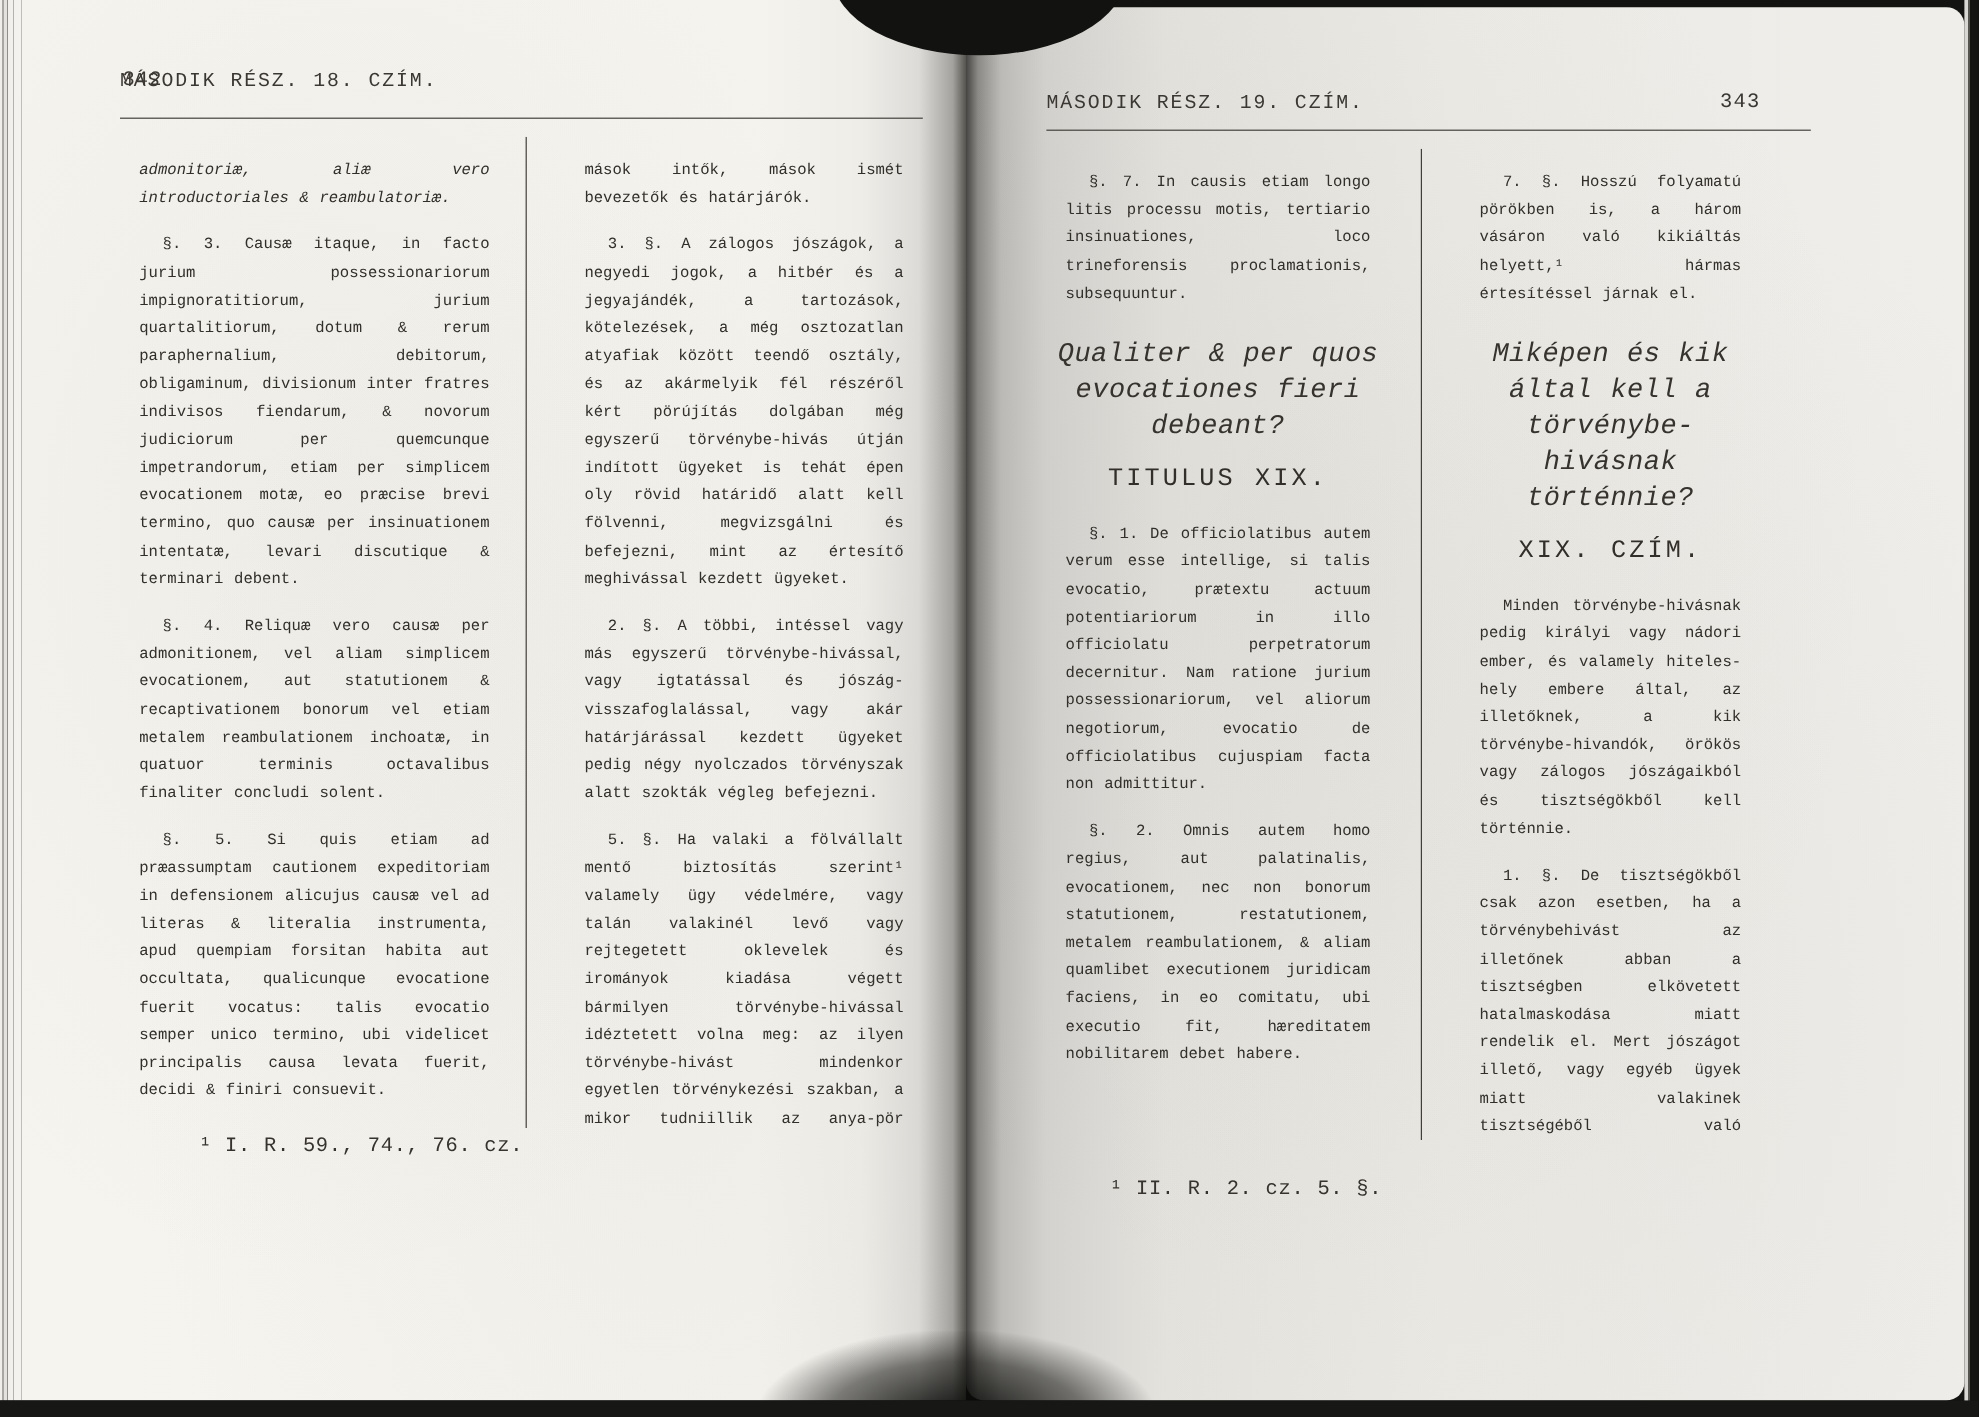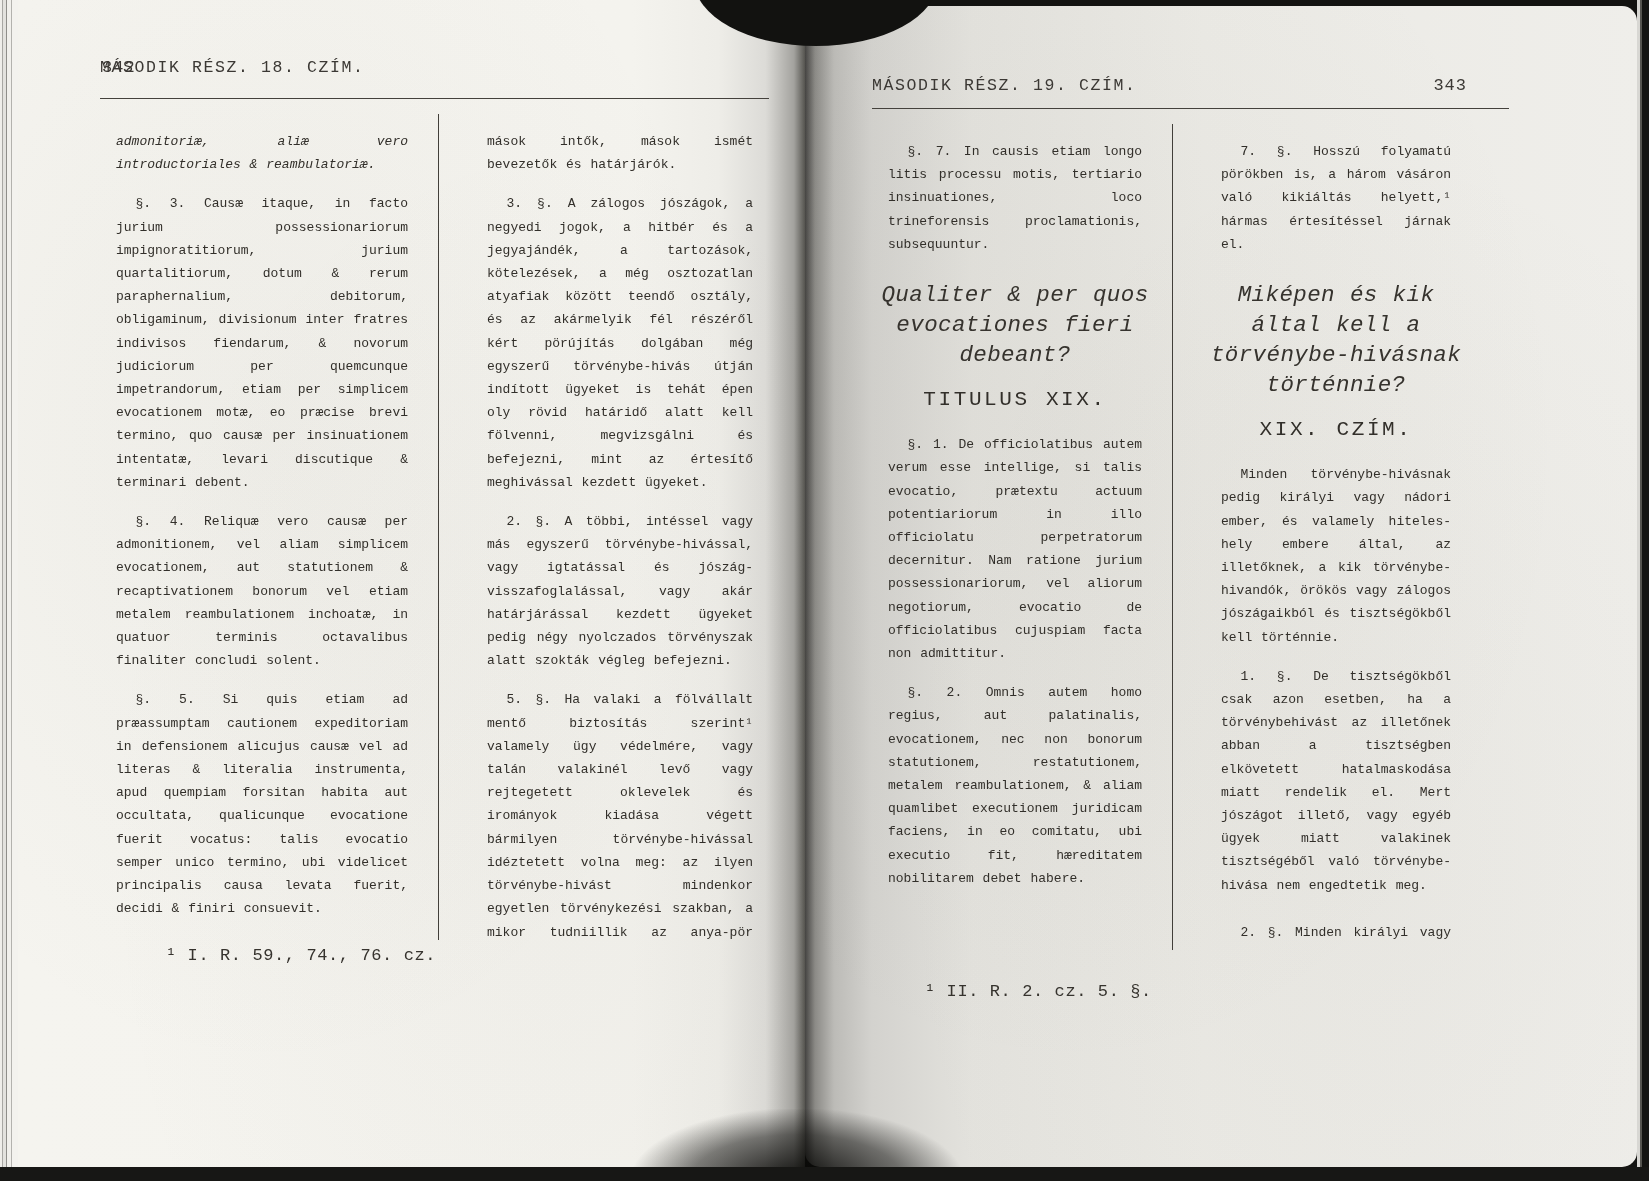--- a/index.html
+++ b/index.html
@@ -93,21 +93,21 @@
   </div>
 
   <div class="page page-right">
 
     <div class="pg-header" style="top:70px;left:67px;right:170px;">
       <span class="rhead">MÁSODIK RÉSZ. 19. CZÍM.</span>
       <span class="pnum pnum-right">343</span>
     </div>
     <div class="head-rule" style="top:102px;left:67px;right:128px;"></div>
 
-    <div class="cols" style="top:118px;left:67px;right:170px;height:826px;">
+    <div class="cols" style="top:118px;left:67px;right:170px;height:826px;gap:12px;">
       <div class="col col-a" style="width:300px;">
           <p class="para">§. 7. In causis etiam longo litis processu motis, tertiario insinuationes, loco trineforensis proclamationis, subsequuntur.</p>
           <p class="para h-italic">Qualiter &amp; per quos evocationes fieri debeant?</p>
           <p class="para h-title">TITULUS XIX.</p>
           <p class="para">§. 1. De officiolatibus autem verum esse intellige, si talis evocatio, prætextu actuum potentiariorum in illo officiolatu perpetratorum decernitur. Nam ratione jurium possessionariorum, vel aliorum negotiorum, evocatio de officiolatibus cujuspiam facta non admittitur.</p>
           <p class="para">§. 2. Omnis autem homo regius, aut palatinalis, evocationem, nec non bonorum statutionem, restatutionem, metalem reambulationem, &amp; aliam quamlibet executionem juridicam faciens, in eo comitatu, ubi executio fit, hæreditatem nobilitarem debet habere.</p>
         </div>
       <div class="col col-b">
           <p class="para">7. §. Hosszú folyamatú pörökben is, a három vásáron való kikiáltás helyett,¹ hármas értesítéssel járnak el.</p>
           <p class="para h-italic">Miképen és kik által kell a törvénybe-hivásnak történnie?</p>

